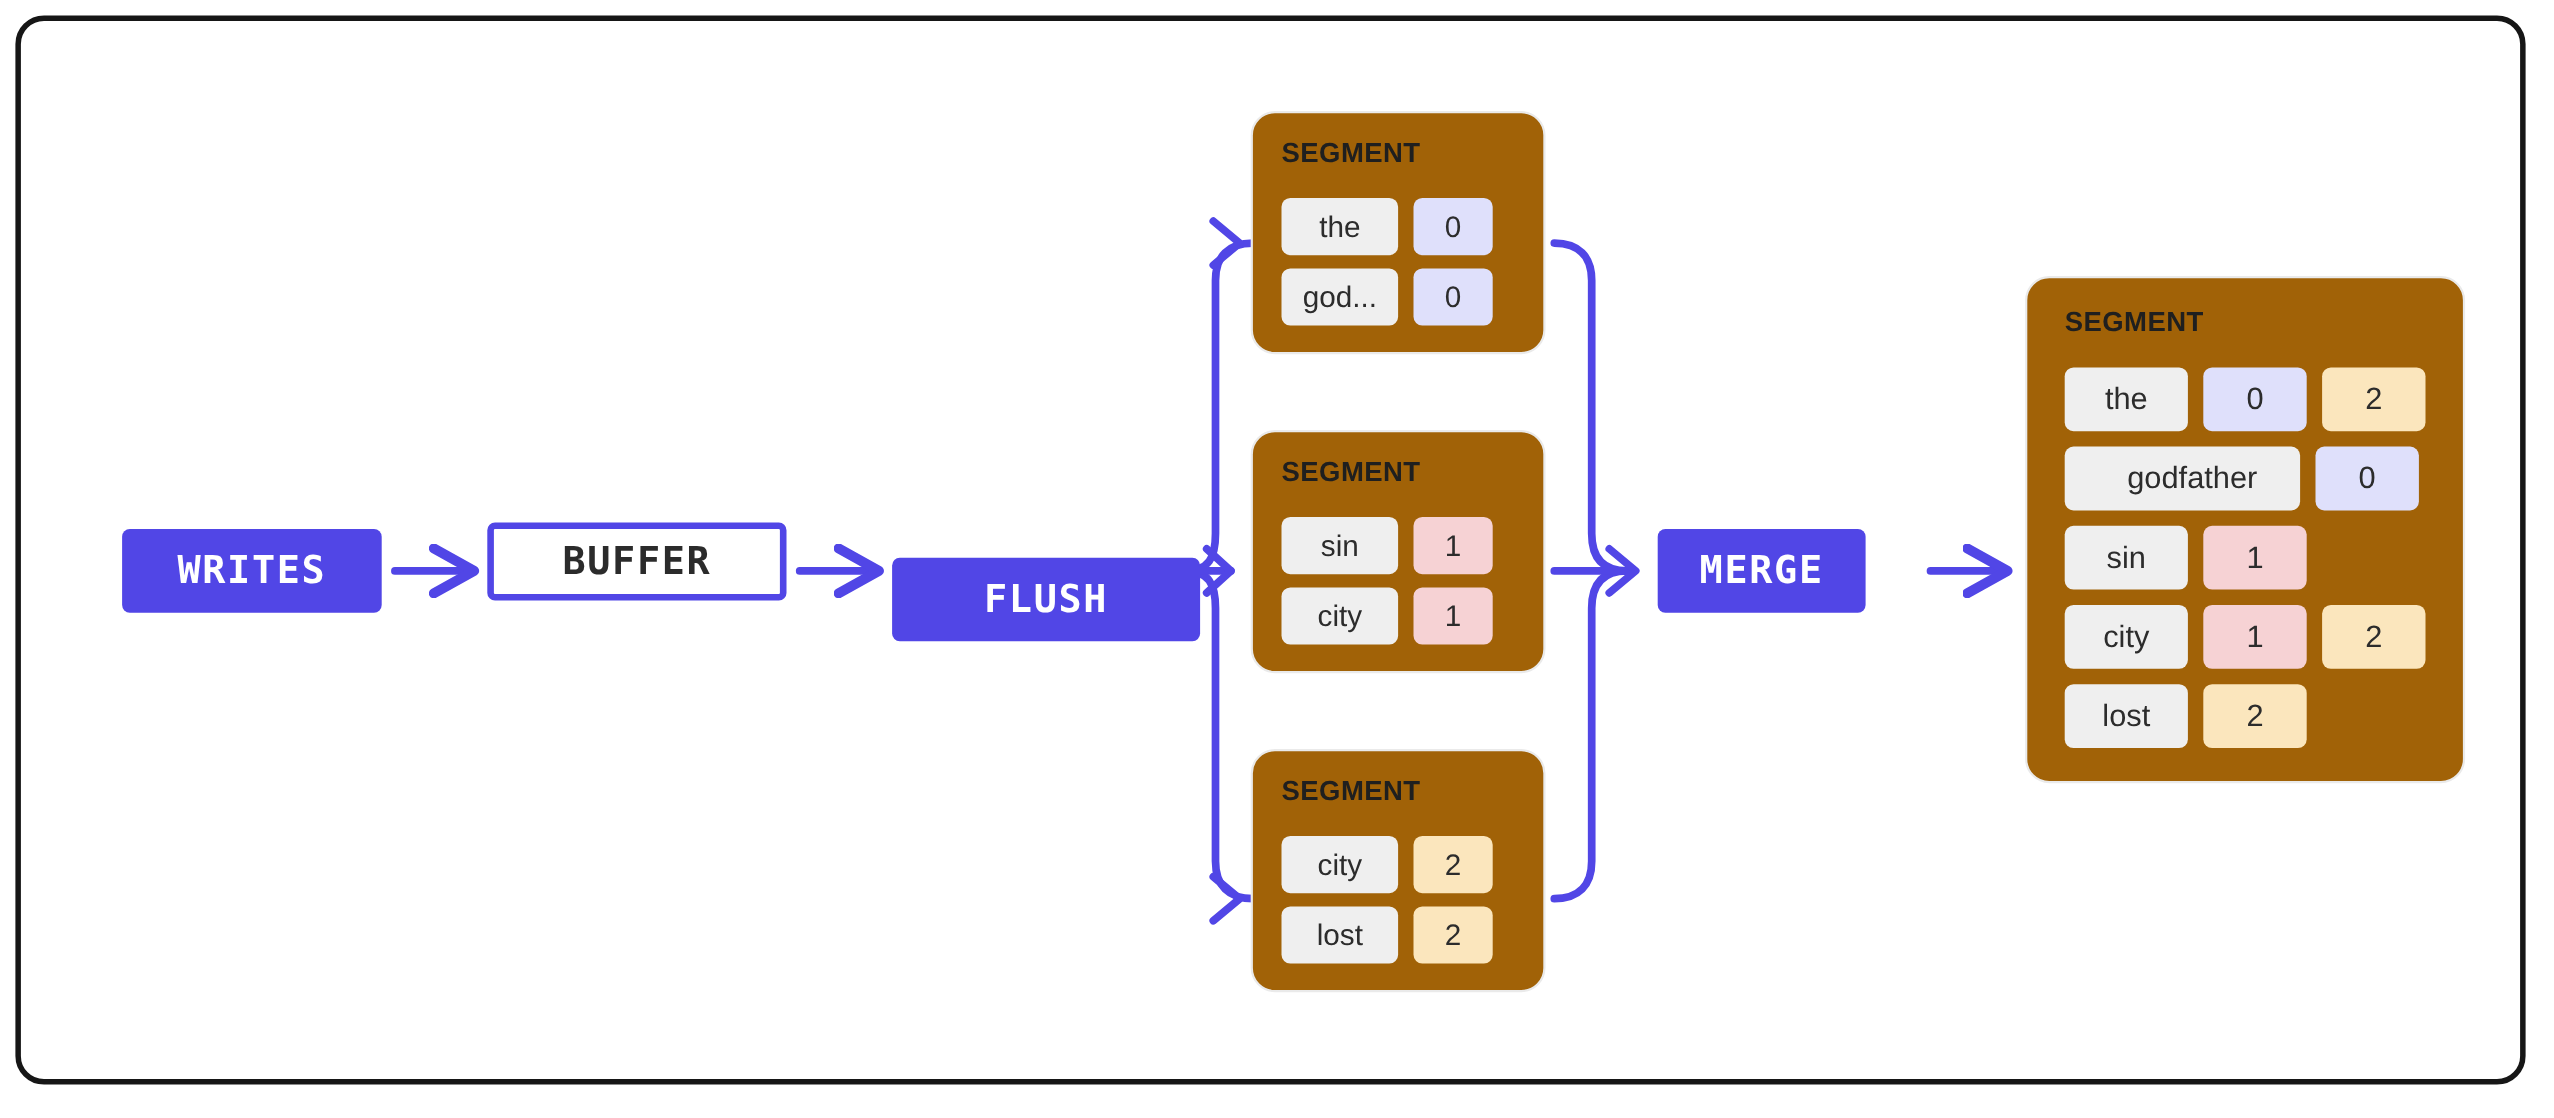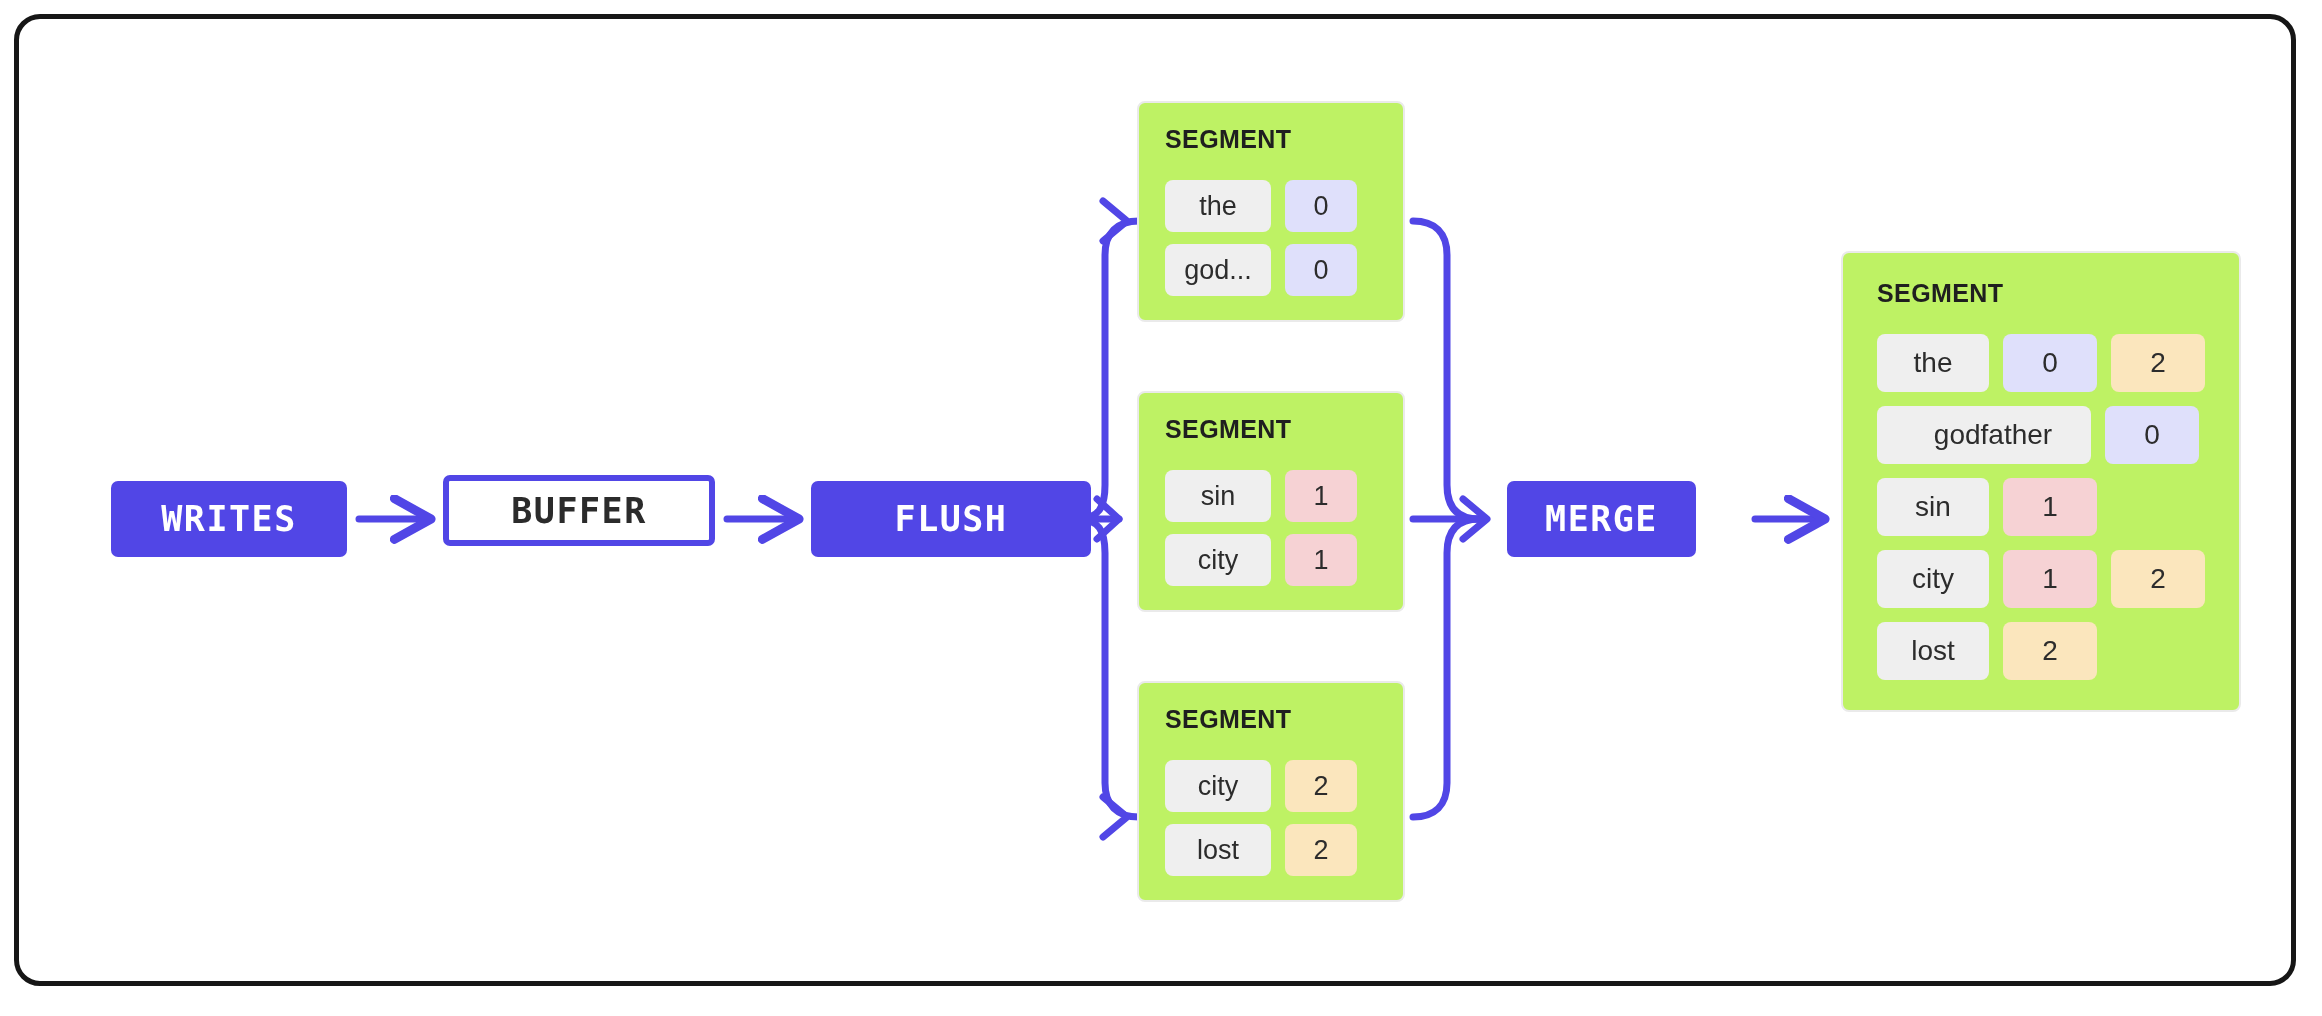--- a/index.html
+++ b/index.html
@@ -55,42 +55,42 @@
     border: 6px solid #5146e6;
   }
 
   #node-writes {
     left:  92px;  top: 462px;  width: 236px;  height: 76px;  font-size: 35px;
   }
   #node-buffer {
     left: 424px;  top: 456px;  width: 272px;  height: 71px;  font-size: 35px;
   }
   #node-flush {
-    left: 792px;  top: 462px;  width: 280px;  height: 76px;  font-size: 35px;
+    left: 792px;  top: 488px;  width: 280px;  height: 76px;  font-size: 35px;
   }
   #node-merge {
     left: 1488px; top: 462px;  width: 189px;  height: 76px;  font-size: 35px;
   }
 
   
   .wires {
     position: absolute;
     left: 0; top: 0;
     width: 2282px;
     height: 972px;
     overflow: visible;
     pointer-events: none;
   }
 
   
   .segment {
     position: absolute;
-    background: #bef264;
+    background: #a16207;
     border: 2px solid #eaeaea;
-    border-radius: 8px;
+    border-radius: 22px;
     box-sizing: border-box;
     padding: 22px 26px 24px 26px;
   }
   .segment-title {
     font-family: "Liberation Sans", sans-serif;
     font-size: 25px;
     font-weight: bold;
     color: #1f1f1f;
     letter-spacing: 0.4px;
     margin-bottom: 26px;

